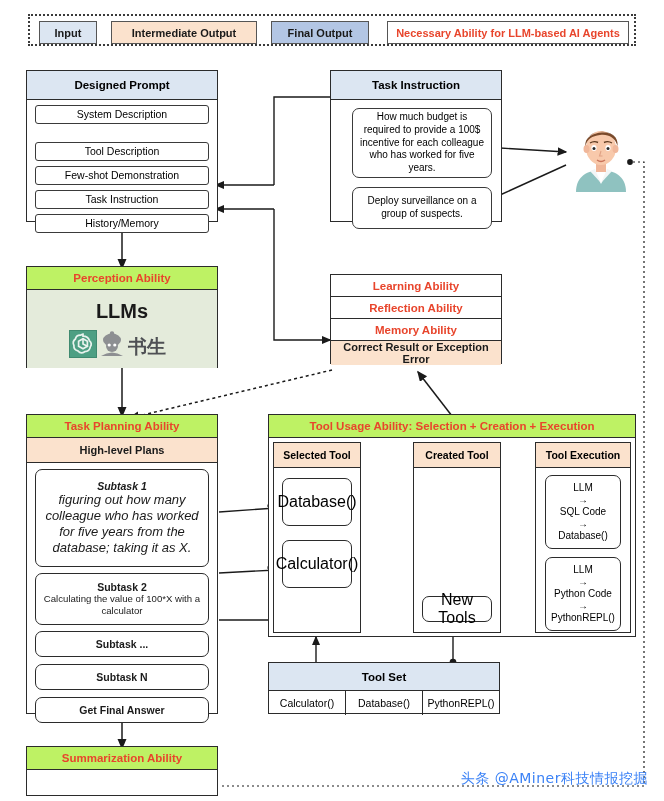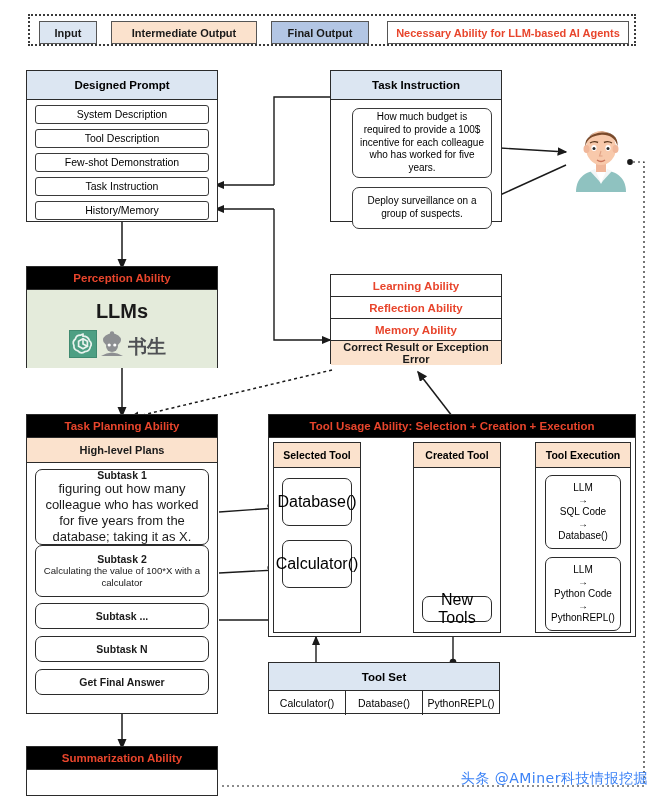--- a/index.html
+++ b/index.html
@@ -29,21 +29,21 @@
     display: flex; align-items: center; justify-content: center;
     text-align: center;
   }
   .col { flex-direction: column; }
 
   
   .fill-input      { background: #dce6f2; }
   .fill-inter      { background: #fbe2cd; }
   .fill-final      { background: #b3c6e4; }
   .fill-llm        { background: #e4ebdb; }
-  .fill-white      { background: #000000; }
+  .fill-white      { background: #bef264; }
 
   .t-red   { color: #e8452c; font-weight: bold; }
   .t-dark  { color: #1a1a1a; font-weight: bold; }
   .t-body  { color: #1a1a1a; font-weight: normal; }
 
   
   #legend {
     left: 28px; top: 14px; width: 608px; height: 32px;
     border: 2px dotted #3a3a3a;
     background: #ffffff;
@@ -148,21 +148,21 @@
   <div id="legend" class="abs">
     <div id="chip-input" class="legend-chip fill-input">Input</div>
     <div id="chip-inter" class="legend-chip fill-inter">Intermediate Output</div>
     <div id="chip-final" class="legend-chip fill-final">Final Output</div>
     <div id="chip-nec" class="legend-chip">Necessary Ability for LLM-based AI Agents</div>
   </div>
 
   <div class="abs hardbox" style="left:26px; top:70px; width:192px; height:152px;">
     <div class="panel-head fill-input" style="height:28px;">Designed Prompt</div>
     <div style="padding:5px 8px 0 8px;">
-      <div class="item" style="height:17px; margin-bottom:5px;">System Description</div>
+      <div class="item" style="height:17px; margin-bottom:18px;">System Description</div>
       <div class="item" style="height:17px; margin-bottom:5px;">Tool Description</div>
       <div class="item" style="height:17px; margin-bottom:5px;">Few-shot Demonstration</div>
       <div class="item" style="height:17px; margin-bottom:5px;">Task Instruction</div>
       <div class="item" style="height:17px;">History/Memory</div>
     </div>
   </div>
 
   <div class="abs hardbox" style="left:330px; top:70px; width:172px; height:152px;">
     <div class="panel-head fill-input" style="height:28px;">Task Instruction</div>
     <div style="padding:8px 9px 0 9px;">
@@ -257,21 +257,21 @@
       <span class="t-dark" style="font-size:11px;border-radius:7px;">Correct Result or Exception Error</span>
     </div>
   </div>
 
   <div class="abs hardbox" style="left:26px; top:414px; width:192px; height:300px;">
     <div class="panel-head fill-white t-red" style="height:22px; font-size:11.5px;">Task Planning Ability</div>
     <div class="center fill-inter" style="height:24px; border-bottom:1.5px solid #2b2b2b;">
       <span class="t-dark" style="font-size:11px;">High-level Plans</span>
     </div>
     <div style="padding:6px 8px 0 8px;">
-      <div class="softbox center col" style="height:58px; padding:8px 5px; ">
+      <div class="softbox center col" style="height:58px; padding:19px 5px; margin-bottom:6px;font-style:italic;">
         <div class="t-dark" style="font-size:10.5px;">Subtask 1</div>
         <div class="t-body" style="font-size:13px; line-height:1.25;">figuring out how many colleague who has worked for five years from the database; taking it as X.</div>
       </div>
       <div class="softbox center col" style="height:46px; padding:2px 6px; margin-bottom:6px;">
         <div class="t-dark" style="font-size:10.5px;">Subtask 2</div>
         <div class="t-body" style="font-size:9.6px; line-height:1.25;">Calculating the value of 100*X with a calculator</div>
       </div>
       <div class="softbox center" style="height:24px; margin-bottom:7px;">
         <span class="t-dark" style="font-size:10.5px;">Subtask ...</span>
       </div>

